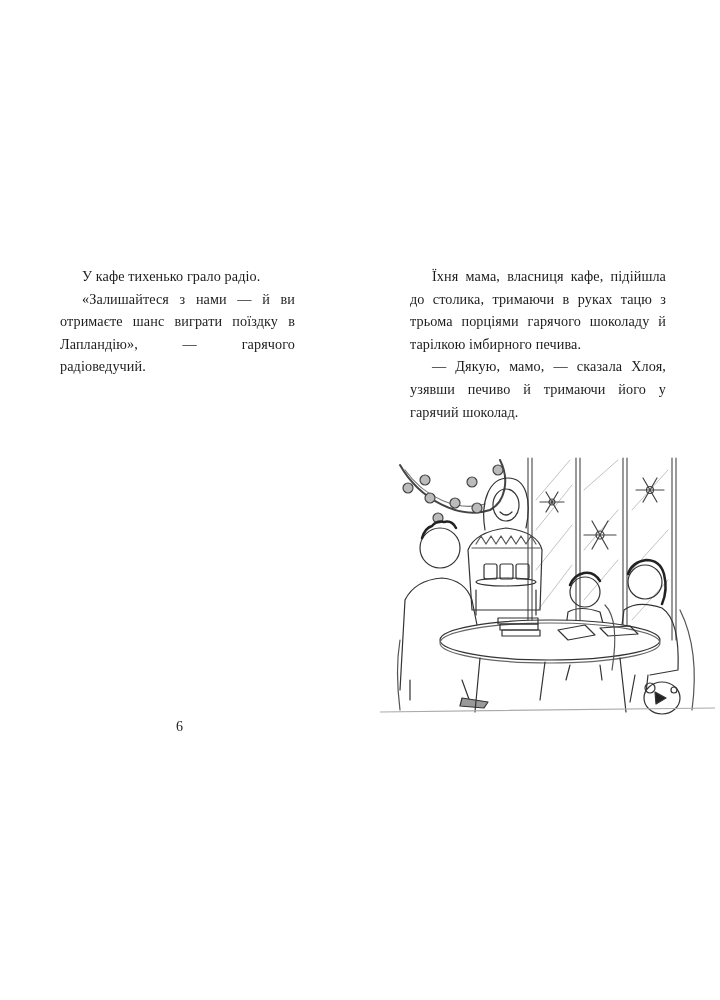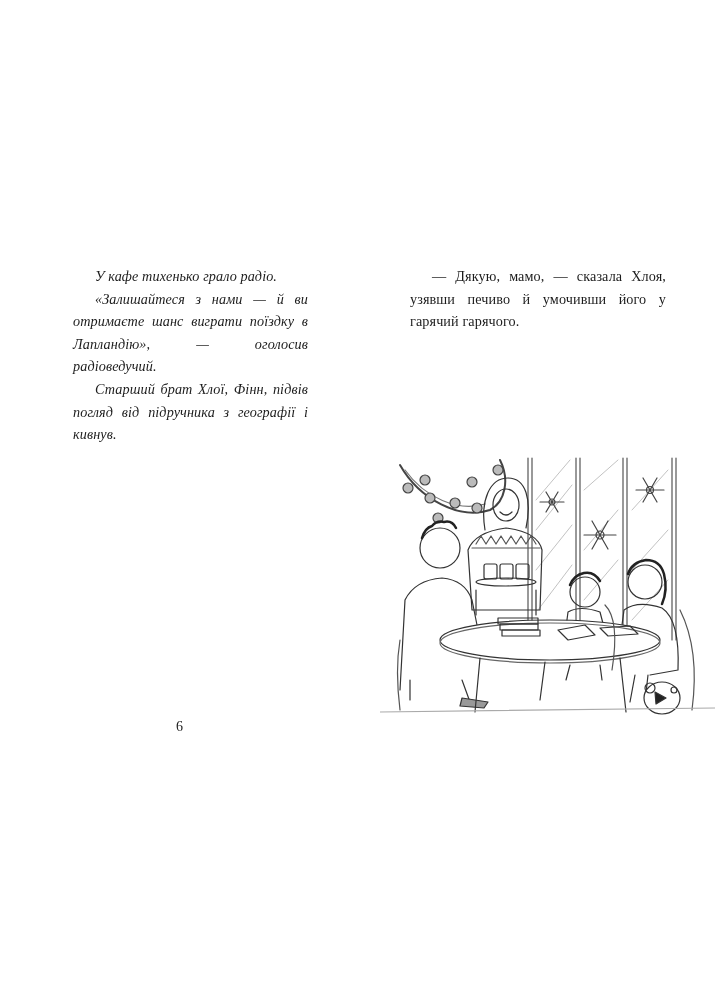--- a/index.html
+++ b/index.html
@@ -7,45 +7,45 @@
     width: 720px; height: 1000px; background: #ffffff; position: relative; overflow: hidden;
     font-family: "DejaVu Serif", "Liberation Serif", serif; color: #1c1c1c;
   }
   .page { position: absolute; top: 0; height: 1000px; }
   .page.left { left: 0; width: 360px; }
   .page.right { left: 360px; width: 360px; }
   .text-block {
     position: absolute; font-size: 14.2px; line-height: 22.6px; text-align: justify;
     font-family: "Liberation Serif", "DejaVu Serif", serif; letter-spacing: 0.1px;
   }
-  .left .text-block { left: 73px; top: 265px; width: 235px; font-style: italic; }
+  .left .text-block { left: 60px; top: 265px; width: 235px; }
   .right .text-block { left: 50px; top: 265px; width: 256px; }
   .text-block p { margin: 0; text-indent: 22px; }
   .page-number {
     position: absolute; left: 176px; top: 719px; font-size: 14px;
     font-family: "Liberation Serif", "DejaVu Serif", serif;
   }
   .illustration { position: absolute; left: 20px; top: 440px; width: 335px; height: 275px; }
   .illustration svg { width: 100%; height: 100%; }
 </style>
 </head>
 <body>
 
 <div class="page left">
   <div class="text-block">
     <p>У кафе тихенько грало радіо.</p>
-    <p>«Залишайтеся з нами — й ви отримаєте шанс виграти поїздку в Лапландію», — оголосив радіоведучий.</p>
-    <p>Старший брат Хлої, Фінн, підвів погляд від підручника з географії і кивнув.</p>
+    <p>«Залишайтеся з нами — й ви отримаєте шанс виграти поїздку в Лапландію», — гарячого радіоведучий.</p>
   </div>
   <div class="page-number">6</div>
 </div>
 
 <div class="page right">
   <div class="text-block">
-    <p>— Дякую, мамо, — сказала Хлоя, узявши печиво й умочивши його у гарячий гарячого.</p>
+    <p>Їхня мама, власниця кафе, підійшла до столика, тримаючи в руках тацю з трьома порціями гарячого шоколаду й тарілкою імбирного печива.</p>
+    <p>— Дякую, мамо, — сказала Хлоя, узявши печиво й тримаючи його у гарячий шоколад.</p>
   </div>
 
   <div class="illustration">
     <svg viewBox="0 0 335 275" xmlns="http://www.w3.org/2000/svg" fill="none" stroke="#333" stroke-width="1.2" stroke-linecap="round" stroke-linejoin="round">
 
       <g stroke="#555">
         <line x1="148" y1="18" x2="148" y2="205"></line>
         <line x1="152" y1="18" x2="152" y2="205"></line>
         <line x1="196" y1="18" x2="196" y2="200"></line>
         <line x1="200" y1="18" x2="200" y2="200"></line>

